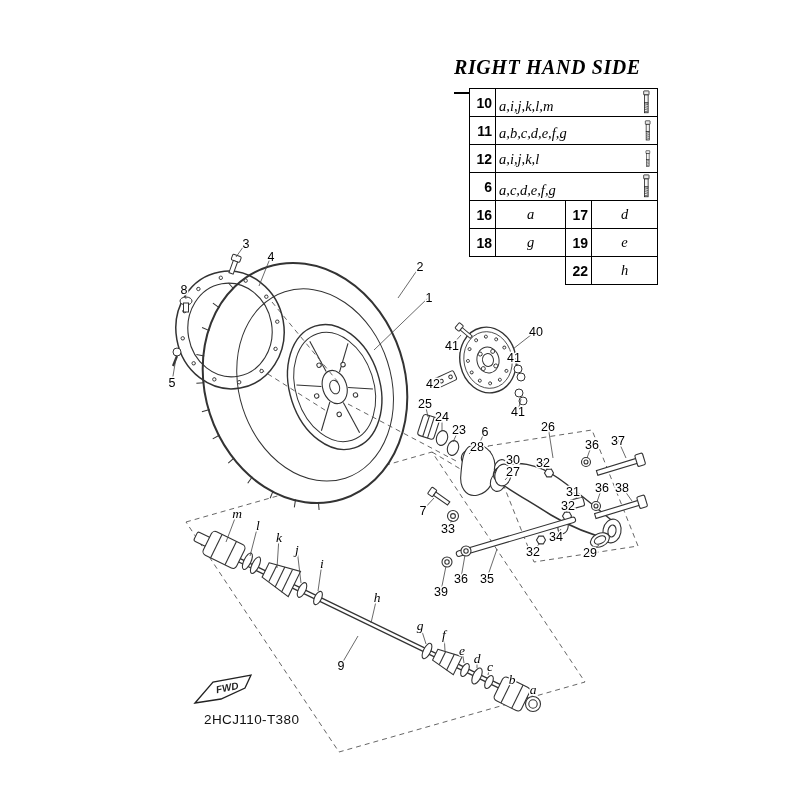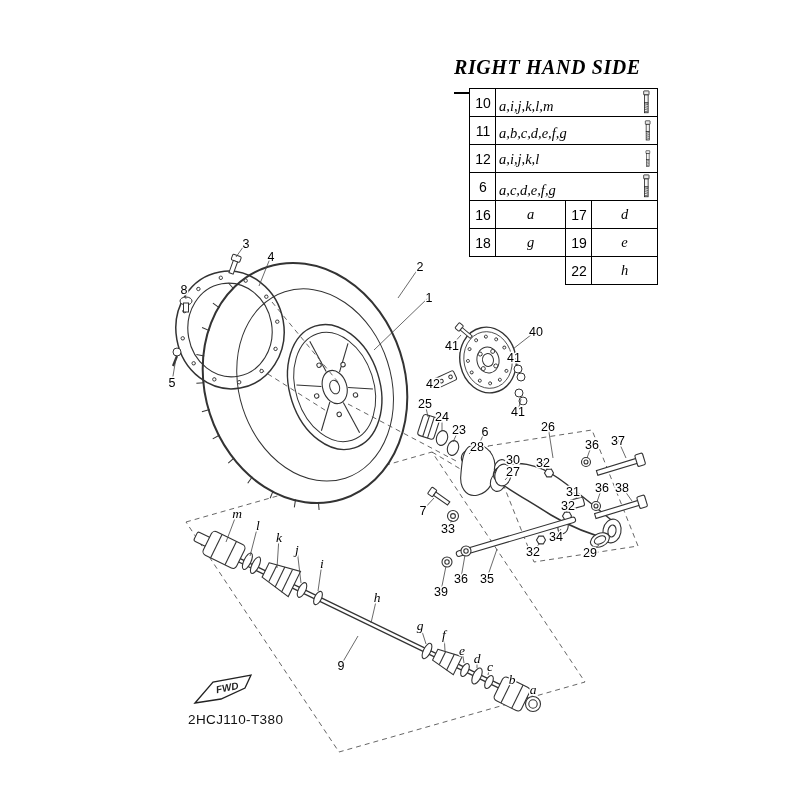--- a/index.html
+++ b/index.html
@@ -4,28 +4,28 @@
 <style>
   * { margin:0; padding:0; box-sizing:border-box; }
   html,body { width:800px; height:800px; background:#fff; font-family:"Liberation Sans", sans-serif; }
   .stage { position:relative; width:800px; height:800px; background:#fff; overflow:hidden; }
   #diagram { position:absolute; left:0; top:0; }
   .title { position:absolute; left:454px; top:56px; width:192px; font-family:"Liberation Serif", serif;
            font-style:italic; font-weight:bold; font-size:20px; letter-spacing:0.6px; color:#000;
            border-bottom:2px solid #000; padding-bottom:13px; white-space:nowrap; }
   .parts-table { position:absolute; left:469px; top:88px; border-collapse:collapse; font-size:14px; color:#000; table-layout:fixed; }
   .parts-table td { border:1px solid #000; height:28px; padding:1px 3px; vertical-align:middle; background:#fff; }
-  .parts-table td.num { text-align:center; padding-left:4px; font-family:"Liberation Sans", sans-serif; }
+  .parts-table td.num { text-align:right; padding-left:4px; font-family:"Liberation Sans", sans-serif;font-weight:bold; }
   .parts-table td.letters { }
   .parts-table .cellflex { display:flex; align-items:flex-end; justify-content:space-between; }
   .parts-table .letters-text, .parts-table td.ltr { font-family:"Liberation Serif", serif; font-style:italic; font-size:14.5px; }
   .parts-table td.ltr { text-align:center; }
   .parts-table td.blank { border:none; }
   .bolt { display:block; margin-right:2px; }
-  .code { position:absolute; left:188px; top:712px; font-size:13.5px; letter-spacing:0.4px; color:#111; }
+  .code { position:absolute; left:204px; top:712px; font-size:13.5px; letter-spacing:0.4px; color:#111; }
   .dash { stroke:#555; stroke-width:0.9; stroke-dasharray:5 4; fill:none; }
   .leader { stroke:#444; stroke-width:0.8; }
   text.callout { font-size:12.5px; fill:#000; text-anchor:middle; paint-order:stroke; stroke:#fff; stroke-width:3px;
                  font-family:"Liberation Sans", sans-serif; }
   text.callout.letter { font-family:"Liberation Serif", serif; font-style:italic; font-size:13.5px; }
 </style>
 </head>
 <body>
 
 <div class="stage">

